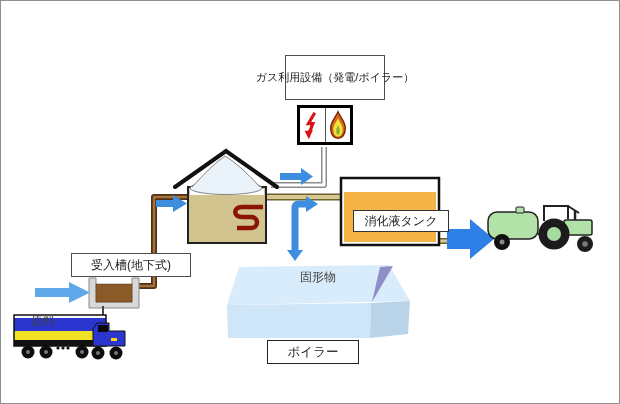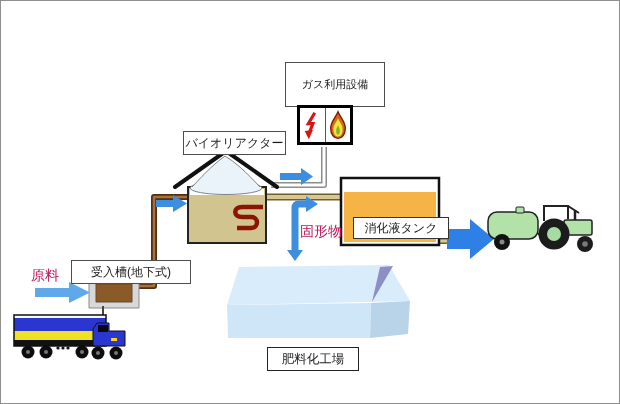--- a/index.html
+++ b/index.html
@@ -6,24 +6,23 @@
   .canvas{
     position:relative;width:620px;height:404px;background:#ffffff;
     border:1px solid #8f8f8f;box-sizing:border-box;overflow:hidden;
   }
   .art{position:absolute;left:0;top:0;}
   .label-box{
     position:absolute;background:#ffffff;border:1px solid #4d4d4d;
     display:flex;align-items:center;justify-content:center;
     text-align:left;color:#1a1a1a;font-size:12px;line-height:1.35;box-sizing:border-box;
     white-space:nowrap;
-    margin-top:7px;
   }
   .plain-label{
-    position:absolute;color:#be185d;font-size:14px;white-space:nowrap;
+    position:absolute;color:#404040;font-size:12px;white-space:nowrap;margin-top:46px;
   }
   .icon-box{
     position:absolute;left:296px;top:104px;width:56px;height:40px;
     background:#ffffff;border:3px solid #000000;box-sizing:border-box;
     display:flex;
   }
   .icon-cell{flex:1;display:flex;align-items:center;justify-content:center;}
   .icon-cell.first{border-right:1px solid #555555;}
   .gas-label{left:284px;top:54px;width:100px;height:45px;font-size:11px;}
   .bioreactor-label{left:182px;top:123px;width:103px;height:24px;}
@@ -130,50 +129,48 @@
       <line x1="574" y1="209" x2="574" y2="219" stroke="#222222" stroke-width="2.5"></line>
       <circle cx="553" cy="233" r="15.5" fill="#1C1C1C"></circle>
       <circle cx="553" cy="233" r="7" fill="#A6DBA2"></circle>
       <circle cx="584" cy="243" r="8" fill="#1C1C1C"></circle>
       <circle cx="584" cy="243" r="2.8" fill="#7A7A7A"></circle>
     </g>
   </svg>
 
   <div class="label-box gas-label">
     <div>ガス利用設備</div>
+    <div>（発電/ボイラー）</div>
   </div>
 
   <div class="icon-box">
     <div class="icon-cell first">
       <svg width="22" height="33" viewBox="0 0 24 34">
         <polyline points="15,3 8,15 13,15 9,25" fill="none" stroke="#D81414" stroke-width="3.4"></polyline>
         <polygon points="4,23 13,22 8.5,32" fill="#D81414"></polygon>
       </svg>
     </div>
     <div class="icon-cell">
       <svg width="22" height="33" viewBox="0 0 24 34">
         <path d="M12,2 C9,9 4,13 4,20 C4,27 8,31 12,31 C16,31 20,27 20,20 C20,13 15,9 12,2 Z" fill="#D2691E" stroke="#7A2000" stroke-width="1.5"></path>
         <path d="M12,9 C10,14 7,16 7,21 C7,26 9,29 12,29 C15,29 17,26 17,21 C17,16 14,14 12,9 Z" fill="#F4E23C"></path>
         <path d="M12,17 C11,19 10,20 10,23 C10,25.5 11,27 12,27 C13,27 14,25.5 14,23 C14,20 13,19 12,17 Z" fill="#86B22E"></path>
       </svg>
     </div>
   </div>
 
-  <div class="label-box bioreactor-label">
-    <div>バイオリアクター</div>
-  </div>
 
   <div class="label-box digestion-label">
     <div>消化液タンク</div>
   </div>
 
   <div class="label-box receiving-label">
     <div>受入槽(地下式)</div>
   </div>
 
   <div class="label-box plant-label">
-    <div>肥料化工場</div>
+    <div>ボイラー</div>
   </div>
 
   <div class="plain-label" style="left:30px;top:266px;text-align:right;">原料</div>
   <div class="plain-label" style="left:299px;top:222px;">固形物</div>
 
 </div>
 
 </body></html>

